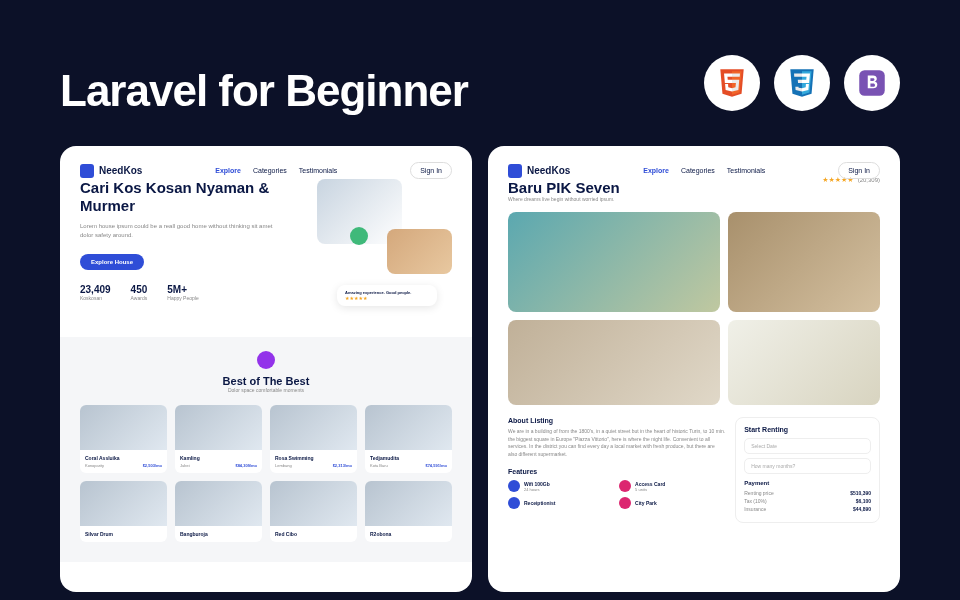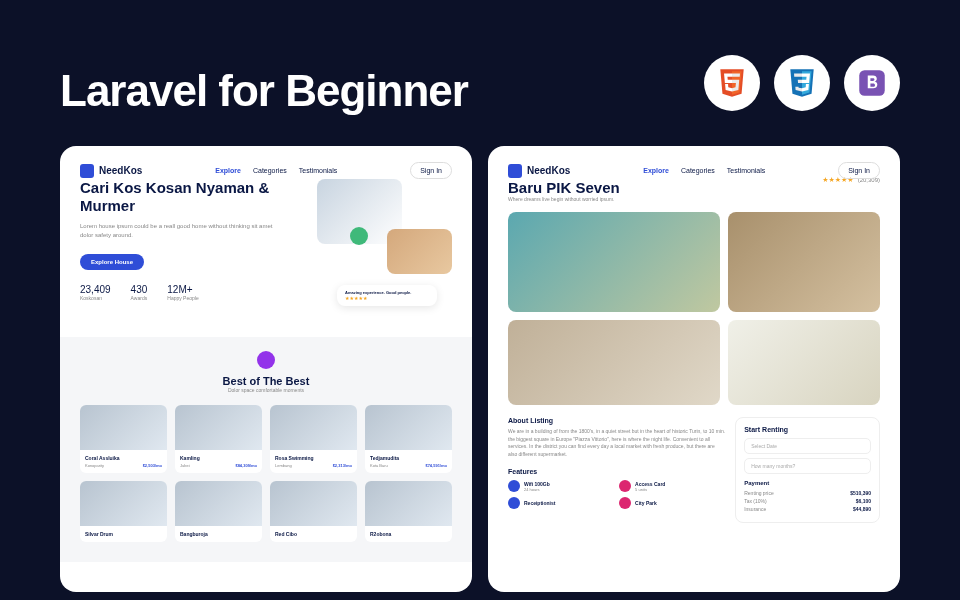--- a/index.html
+++ b/index.html
@@ -19,21 +19,21 @@
 .logo-icon { width: 14px; height: 14px; background: #2f4dd7; border-radius: 3px; }
 .nav-links { display: flex; gap: 12px; font-size: 7px; color: #0a1744; }
 .nav-links span:first-child { color: #2f4dd7; font-weight: 600; }
 .signin { font-size: 7px; padding: 4px 9px; border: 1px solid #ddd; border-radius: 10px; color: #0a1744; }
 .hero { display: flex; gap: 24px; margin-bottom: 20px; }
 .hero-left { flex: 1; }
 .hero-title { font-size: 15px; font-weight: 800; color: #0a1744; line-height: 1.2; margin-bottom: 7px; }
 .hero-sub { font-size: 6px; color: #888; line-height: 1.5; margin-bottom: 10px; }
 .cta { background: #2f4dd7; color: #fff; font-size: 6px; padding: 5px 11px; border-radius: 11px; display: inline-block; font-weight: 600; }
 .stats { display: flex; gap: 20px; margin-top: 14px; }
-.stat-num { font-size: 10px; font-weight: 400; color: #0a1744; }
+.stat-num { font-size: 10px; font-weight: 700; color: #0a1744; }
 .stat-label { font-size: 5px; color: #888; }
 .hero-right { width: 150px; position: relative; }
 .img1 { width: 85px; height: 65px; background: linear-gradient(135deg,#c8d4e0,#fff); border-radius: 8px; position: absolute; top: 0; left: 15px; }
 .img2 { width: 65px; height: 45px; background: linear-gradient(135deg,#d4a87c,#e8c8a0); border-radius: 8px; position: absolute; top: 50px; right: 0; }
 .badge { position: absolute; width: 18px; height: 18px; background: #3fb97a; border-radius: 50%; top: 48px; left: 48px; z-index: 2; }
 .testimonial { position: absolute; bottom: -5px; left: 35px; background: #fff; border-radius: 8px; padding: 5px 8px; font-size: 4px; box-shadow: 0 2px 8px rgba(0,0,0,0.1); width: 100px; }
 .testimonial-text { font-weight: 600; color: #0a1744; }
 .stars { color: #f5a623; font-size: 5px; }
 .section2 { background: #f5f6f8; padding: 14px 20px 20px; }
 .section-icon { width: 18px; height: 18px; background: #9333ea; border-radius: 50%; margin: 0 auto 6px; }
@@ -131,25 +131,25 @@
         <div class="hero-left">
           <div class="hero-title">Cari Kos Kosan Nyaman &amp; Murmer</div>
           <div class="hero-sub">Lorem house ipsum could be a reall good home without thinking sit amet dolor safety around.</div>
           <div class="cta">Explore House</div>
           <div class="stats">
             <div>
                 <div class="stat-num">23,409</div>
                 <div class="stat-label">Koskosan</div>
               </div>
             <div>
-                <div class="stat-num">430</div>
+                <div class="stat-num">450</div>
                 <div class="stat-label">Awards</div>
               </div>
             <div>
-                <div class="stat-num">12M+</div>
+                <div class="stat-num">5M+</div>
                 <div class="stat-label">Happy People</div>
               </div>
           </div>
         </div>
         <div class="hero-right">
           <div class="img1"></div>
           <div class="badge"></div>
           <div class="img2"></div>
           <div class="testimonial">
             <div class="testimonial-text">Amazing experience. Good people.</div>

